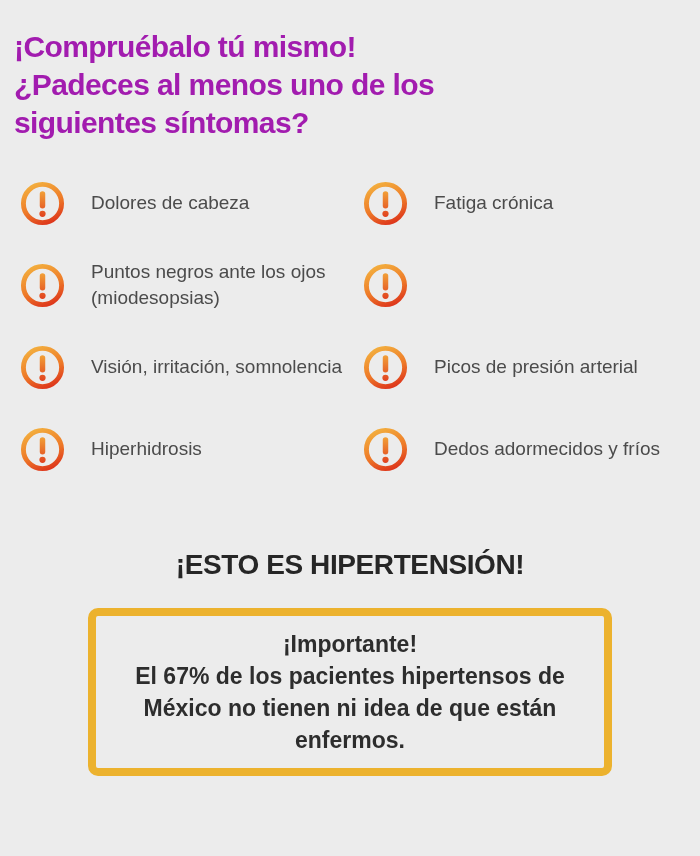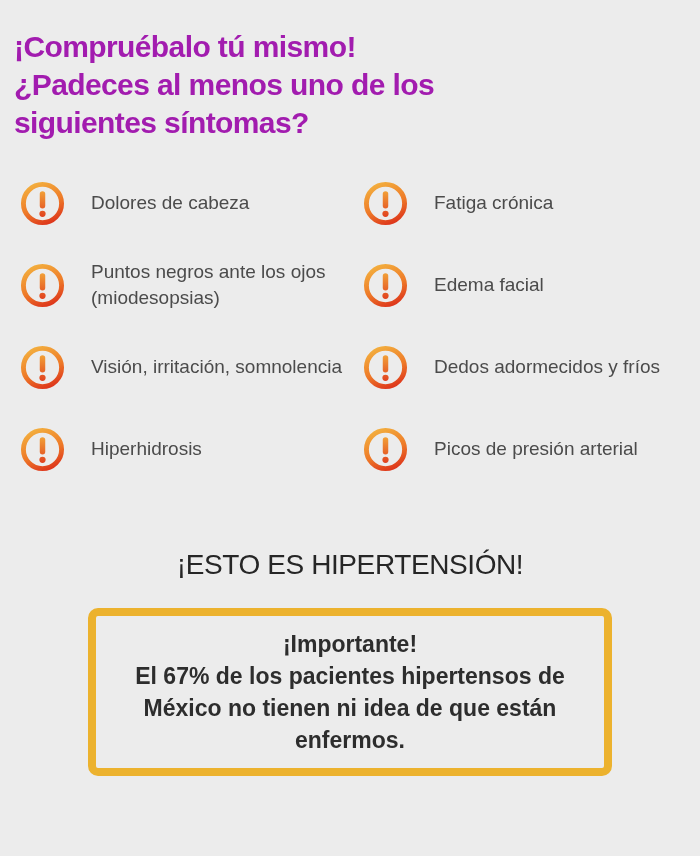--- a/index.html
+++ b/index.html
@@ -52,21 +52,21 @@
     line-height: 26px;
     color: #4b4b4b;
     max-width: 252px;
   }
   
   .conclusion {
     margin-top: 58px;
     text-align: center;
     font-size: 28px;
     line-height: 34px;
-    font-weight: normal;
+    font-weight: bold;
     letter-spacing: -0.4px;
     color: #262626;
   }
   
   .alert-box {
     box-sizing: border-box;
     width: 524px;
     margin: 26px auto 0 auto;
     border: 8px solid #ecb22e;
     border-radius: 10px;
@@ -205,61 +205,60 @@
         </linearGradient>
         <linearGradient id="mark-grad" x1="23" y1="10" x2="23" y2="37" gradientUnits="userSpaceOnUse">
           <stop offset="0" stop-color="#f2a237"></stop>
           <stop offset="1" stop-color="#e1411f"></stop>
         </linearGradient>
       </defs>
       <circle cx="23" cy="23" r="19.5" fill="none" stroke="url(#ring-grad)" stroke-width="5"></circle>
       <rect x="20.2" y="10.5" width="5.6" height="17.5" rx="2.8" fill="url(#mark-grad)"></rect>
       <circle cx="23" cy="33.6" r="3.2" fill="url(#mark-grad)"></circle>
     </svg>
-    <span class="symptom-label">Edema facial</span>
+  </div>
+
+  <div class="symptom-item">
+    <svg class="symptom-icon" viewBox="0 0 46 46" xmlns="http://www.w3.org/2000/svg">
+      <defs>
+        <linearGradient id="ring-grad" x1="14" y1="1" x2="32" y2="45" gradientUnits="userSpaceOnUse">
+          <stop offset="0" stop-color="#f3b13f"></stop>
+          <stop offset="0.55" stop-color="#ee7a28"></stop>
+          <stop offset="1" stop-color="#dc2f1a"></stop>
+        </linearGradient>
+        <linearGradient id="mark-grad" x1="23" y1="10" x2="23" y2="37" gradientUnits="userSpaceOnUse">
+          <stop offset="0" stop-color="#f2a237"></stop>
+          <stop offset="1" stop-color="#e1411f"></stop>
+        </linearGradient>
+      </defs>
+      <circle cx="23" cy="23" r="19.5" fill="none" stroke="url(#ring-grad)" stroke-width="5"></circle>
+      <rect x="20.2" y="10.5" width="5.6" height="17.5" rx="2.8" fill="url(#mark-grad)"></rect>
+      <circle cx="23" cy="33.6" r="3.2" fill="url(#mark-grad)"></circle>
+    </svg>
+    <span class="symptom-label">Picos de presión arterial</span>
   </div>
 
   <div class="symptom-item">
     <svg class="symptom-icon" viewBox="0 0 46 46" xmlns="http://www.w3.org/2000/svg">
       <defs>
         <linearGradient id="ring-grad" x1="14" y1="1" x2="32" y2="45" gradientUnits="userSpaceOnUse">
           <stop offset="0" stop-color="#f3b13f"></stop>
           <stop offset="0.55" stop-color="#ee7a28"></stop>
           <stop offset="1" stop-color="#dc2f1a"></stop>
         </linearGradient>
         <linearGradient id="mark-grad" x1="23" y1="10" x2="23" y2="37" gradientUnits="userSpaceOnUse">
           <stop offset="0" stop-color="#f2a237"></stop>
           <stop offset="1" stop-color="#e1411f"></stop>
         </linearGradient>
       </defs>
       <circle cx="23" cy="23" r="19.5" fill="none" stroke="url(#ring-grad)" stroke-width="5"></circle>
       <rect x="20.2" y="10.5" width="5.6" height="17.5" rx="2.8" fill="url(#mark-grad)"></rect>
       <circle cx="23" cy="33.6" r="3.2" fill="url(#mark-grad)"></circle>
     </svg>
     <span class="symptom-label">Dedos adormecidos y fríos</span>
-  </div>
-
-  <div class="symptom-item">
-    <svg class="symptom-icon" viewBox="0 0 46 46" xmlns="http://www.w3.org/2000/svg">
-      <defs>
-        <linearGradient id="ring-grad" x1="14" y1="1" x2="32" y2="45" gradientUnits="userSpaceOnUse">
-          <stop offset="0" stop-color="#f3b13f"></stop>
-          <stop offset="0.55" stop-color="#ee7a28"></stop>
-          <stop offset="1" stop-color="#dc2f1a"></stop>
-        </linearGradient>
-        <linearGradient id="mark-grad" x1="23" y1="10" x2="23" y2="37" gradientUnits="userSpaceOnUse">
-          <stop offset="0" stop-color="#f2a237"></stop>
-          <stop offset="1" stop-color="#e1411f"></stop>
-        </linearGradient>
-      </defs>
-      <circle cx="23" cy="23" r="19.5" fill="none" stroke="url(#ring-grad)" stroke-width="5"></circle>
-      <rect x="20.2" y="10.5" width="5.6" height="17.5" rx="2.8" fill="url(#mark-grad)"></rect>
-      <circle cx="23" cy="33.6" r="3.2" fill="url(#mark-grad)"></circle>
-    </svg>
-    <span class="symptom-label">Picos de presión arterial</span>
   </div>
 </div>
   </div>
 
   <h2 class="conclusion">¡ESTO ES HIPERTENSIÓN!</h2>
 
   <div class="alert-box">
     <span>¡Importante!</span>
     <span>El 67% de los pacientes hipertensos de</span>
     <span>México no tienen ni idea de que están</span>

